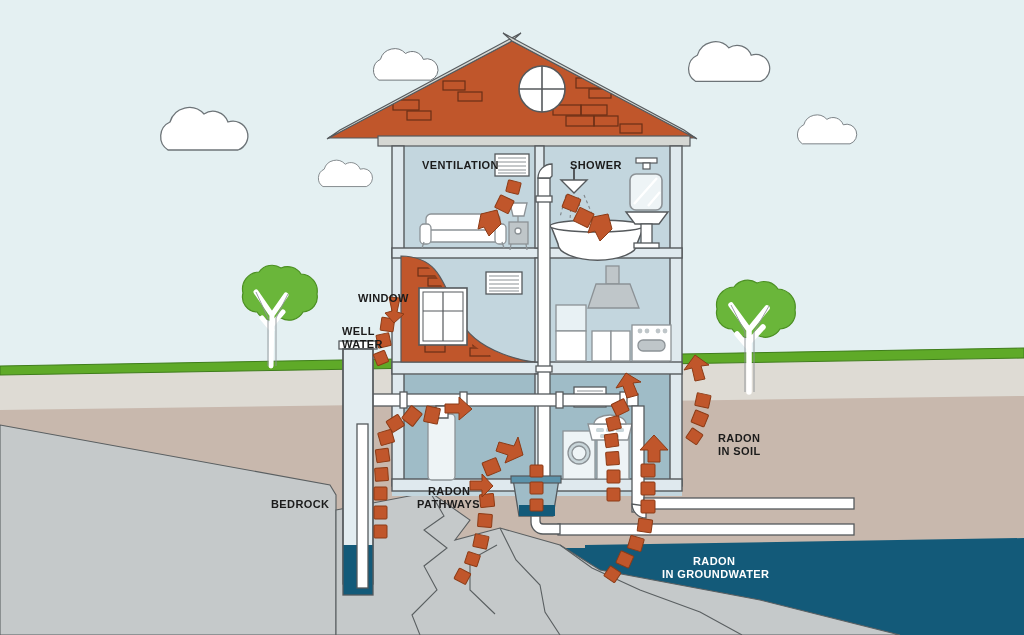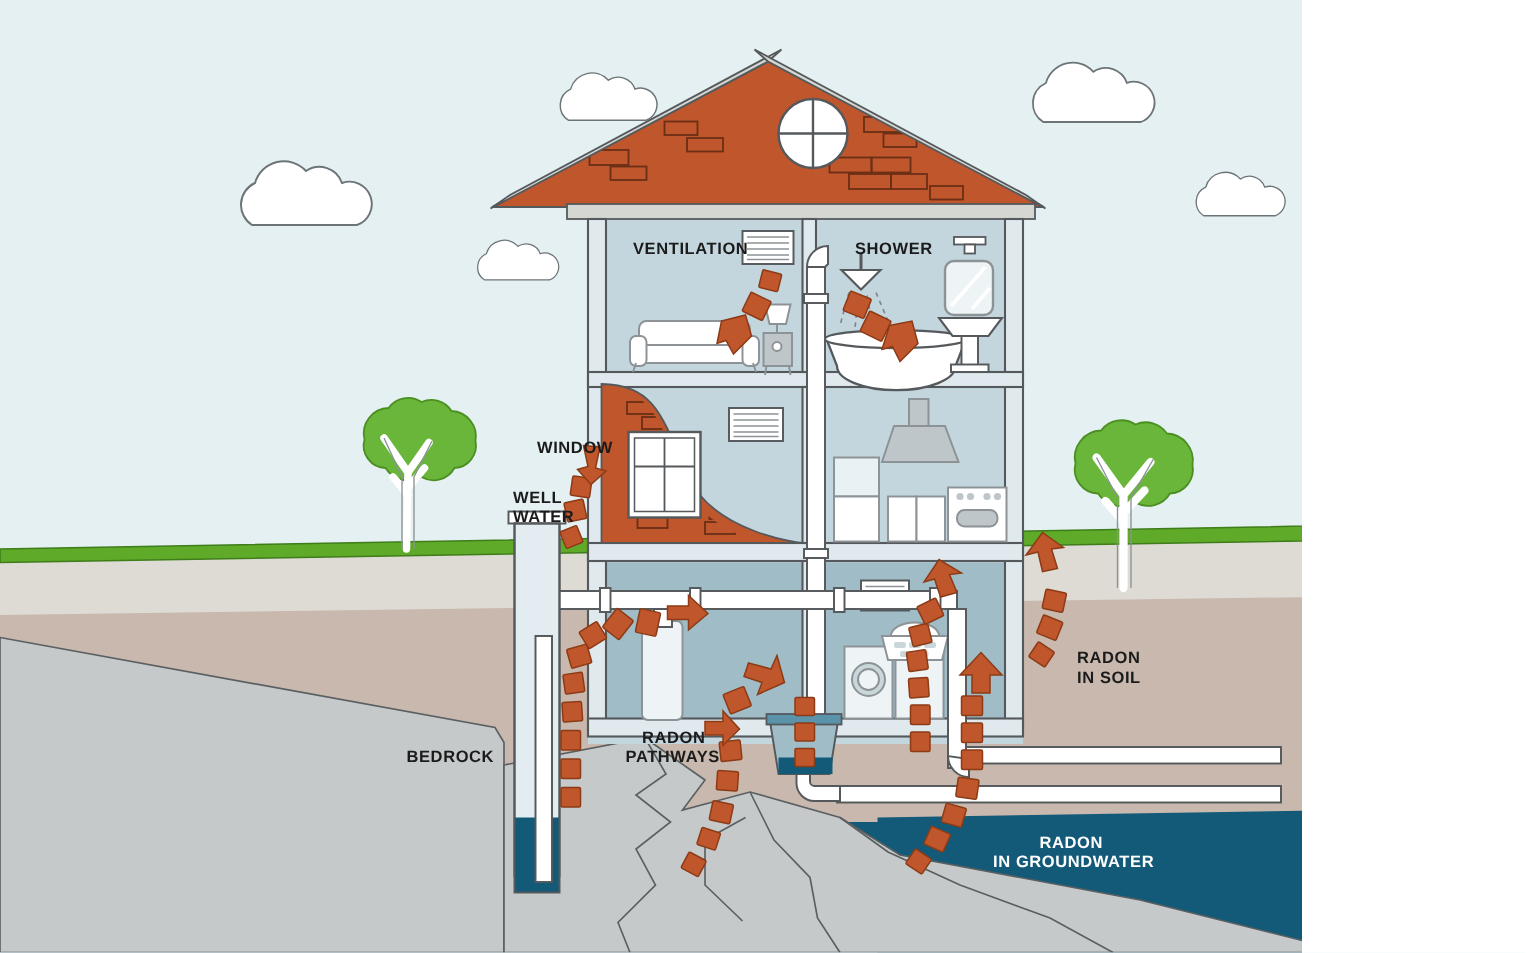--- a/index.html
+++ b/index.html
@@ -6,21 +6,21 @@
   html, body {
     margin: 0;
     padding: 0;
     background: #ffffff;
   }
   body {
     font-family: "Liberation Sans", sans-serif;
   }
   #stage {
     position: relative;
-    width: 868px;
+    width: 1024px;
     height: 635px;
     overflow: hidden;
     background: #e4f0f2;
   }
   #stage svg {
     display: block;
   }
   .lbl {
     font-family: "Liberation Sans", sans-serif;
     font-weight: bold;

